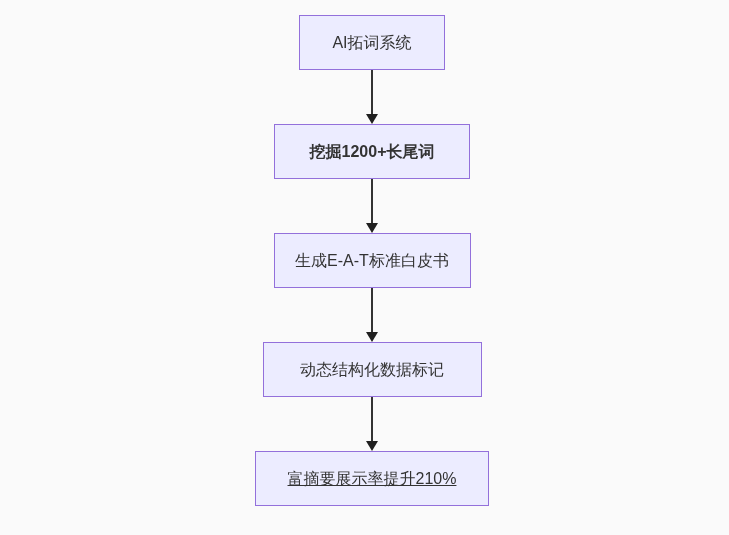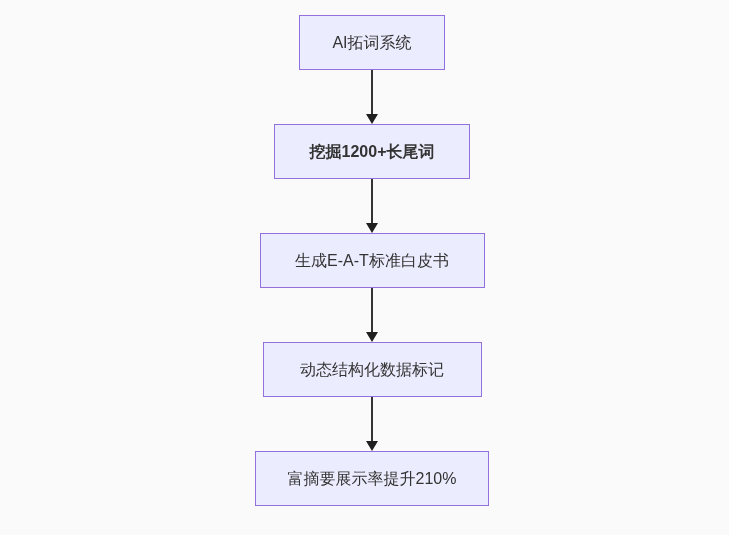--- a/index.html
+++ b/index.html
@@ -32,23 +32,23 @@
     display: flex;
     align-items: center;
     justify-content: center;
     font-size: 16px;
     line-height: 1;
     white-space: nowrap;
     text-align: center;
   }
   .w1 { width: 146px; }
   .w2 { width: 196px; font-weight: bold; }
-  .w3 { width: 225px; }
+  .w3 { width: 197px; }
   .w4 { width: 219px; }
-  .w5 { width: 234px; }
+  .w5 { width: 234px; text-decoration: underline; }
   .connector {
     position: relative;
     width: 14px;
     height: 54px;
   }
   .arrow-line {
     position: absolute;
     top: 0;
     bottom: 8px;
     left: 50%;

